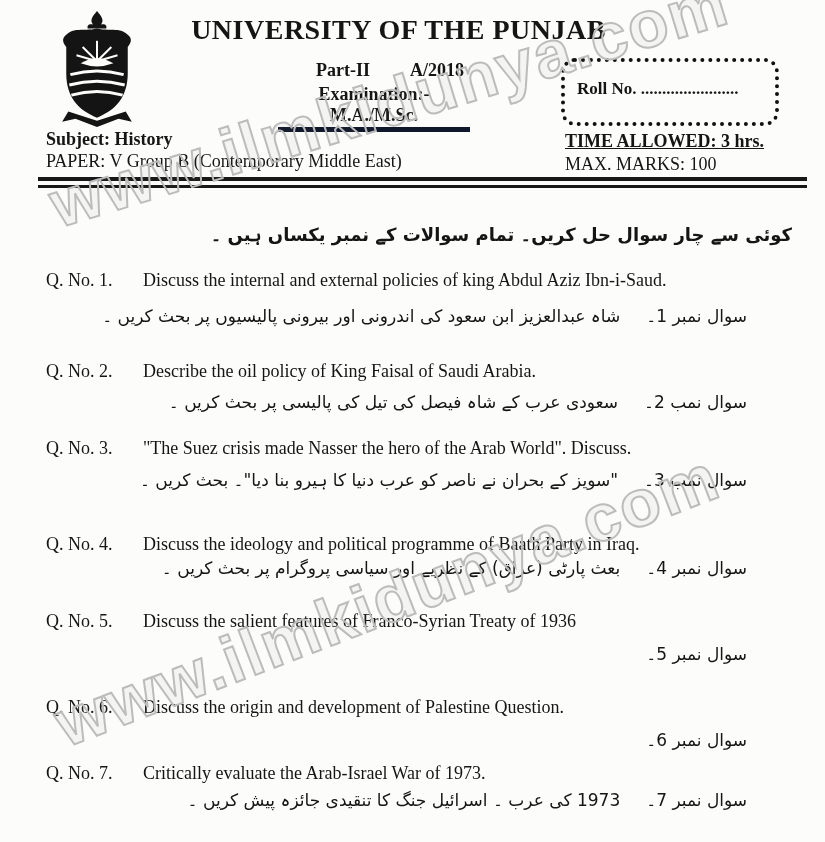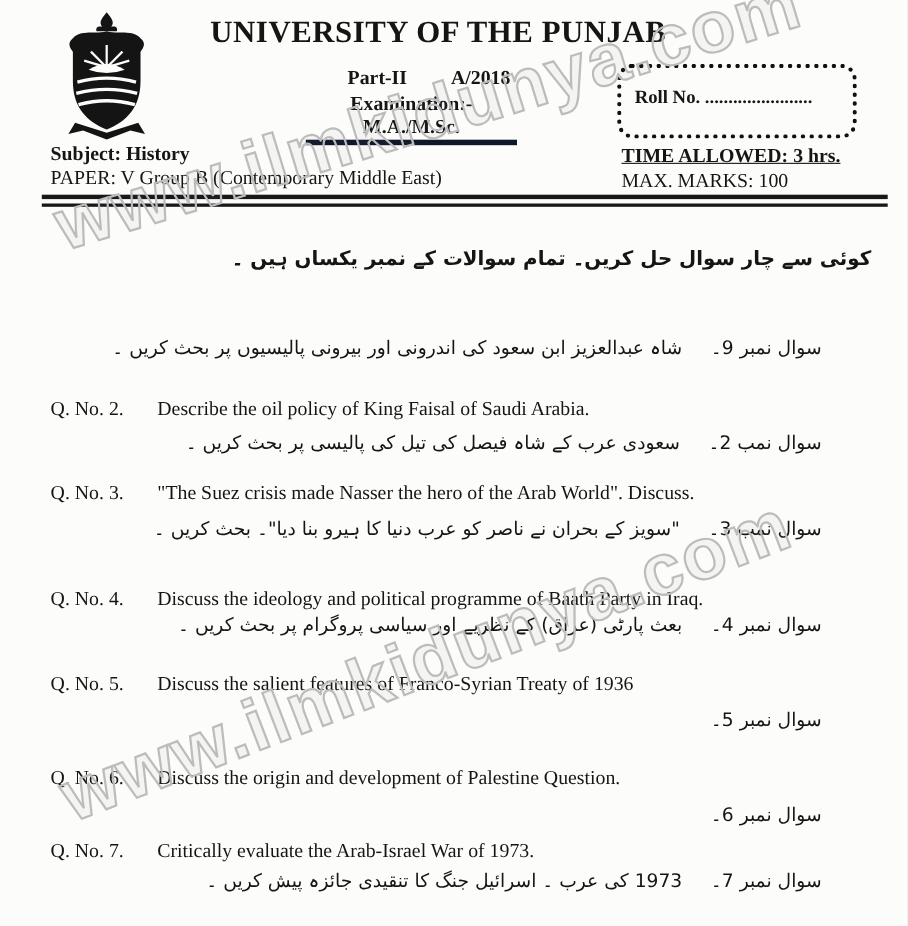--- a/index.html
+++ b/index.html
@@ -107,22 +107,25 @@
 
   <div class="subject">Subject: History</div>
   <div class="paper">PAPER: V Group B (Contemporary Middle East)</div>
   <div class="time">TIME ALLOWED: 3 hrs.</div>
   <div class="marks">MAX. MARKS: 100</div>
 
   <div class="rule"></div>
 
   <div class="note-ur urdu">کوئی سے چار سوال حل کریں۔ تمام سوالات کے نمبر یکساں ہیں ۔</div>
 
+  <div class="q-en" style="top:270px">
+    <span class="q-num">Q. No. 1.</span><span>Discuss the internal and external policies of king Abdul Aziz Ibn-i-Saud.</span>
+  </div>
   <div class="q-ur urdu" style="top:306px">
-    <span>سوال نمبر 9۔</span>
+    <span>سوال نمبر 1۔</span>
       <span>شاہ عبدالعزیز ابن سعود کی اندرونی اور بیرونی پالیسیوں پر بحث کریں ۔</span>
   </div>
 
   <div class="q-en" style="top:361px">
     <span class="q-num">Q. No. 2.</span><span>Describe the oil policy of King Faisal of Saudi Arabia.</span>
   </div>
   <div class="q-ur urdu" style="top:392px">
     <span>سوال نمب 2۔</span>
       <span>سعودی عرب کے شاہ فیصل کی تیل کی پالیسی پر بحث کریں ۔</span>
   </div>

